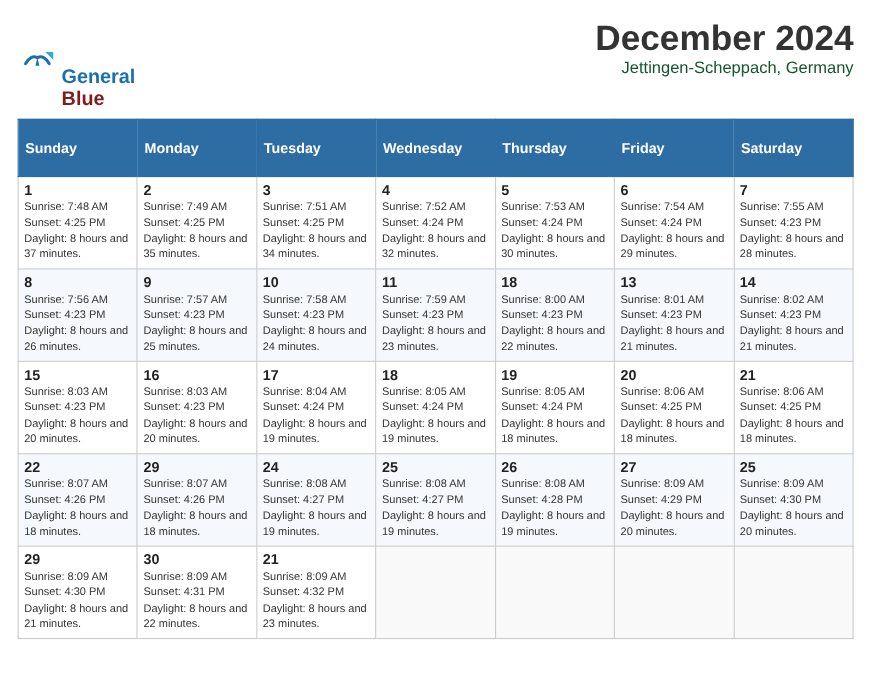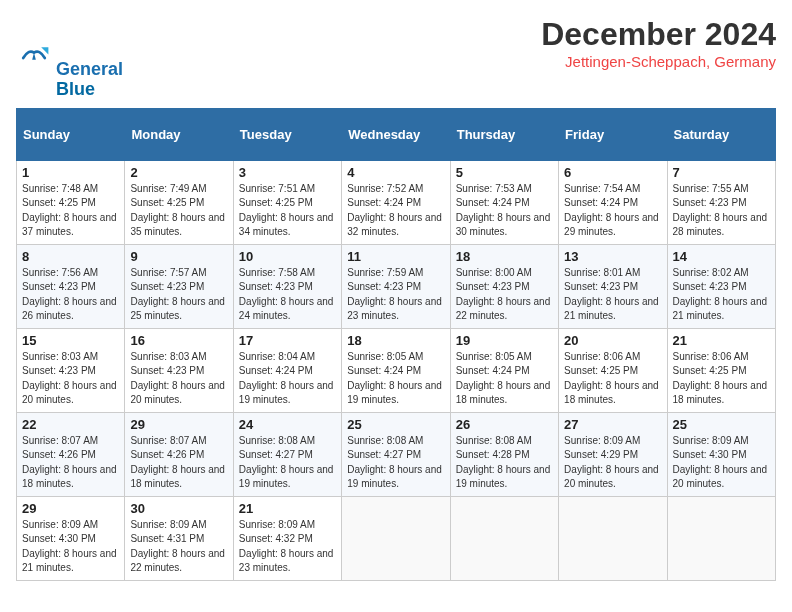--- a/index.html
+++ b/index.html
@@ -38,21 +38,21 @@
     .title-block {
       text-align: right;
     }
     .month-title {
       font-size: 32px;
       font-weight: bold;
       color: #333;
     }
     .location {
       font-size: 15px;
-      color: #ef4444;
+      color: #14532d;
     }
     .calendar {
       width: 100%;
       border-collapse: collapse;
       font-size: 10.5px;
     }
     .calendar th {
       background-color: #2e6da4;
       color: #fff;
       text-align: left;
@@ -98,21 +98,21 @@
   <div class="logo">
     <svg class="logo-bird" viewBox="0 0 40 40" xmlns="http://www.w3.org/2000/svg">
 
       <path d="M8 20 Q14 10 20 14 Q26 10 32 20" stroke="#1a6faf" stroke-width="3" fill="none" stroke-linecap="round"></path>
       <path d="M20 14 L22 22 L18 22 Z" fill="#1a6faf"></path>
 
       <polygon points="28,8 36,8 36,16" fill="#2eaadc"></polygon>
     </svg>
     <div class="logo-text">
       <div><span>General</span></div>
-      <div style="color:#0369a1;">Blue</div>
+      <div style="color:#7f1d1d;">Blue</div>
     </div>
   </div>
   <div class="title-block">
     <div class="month-title">December 2024</div>
     <div class="location">Jettingen-Scheppach, Germany</div>
   </div>
 </div>
 
 <table class="calendar">
   <thead>

